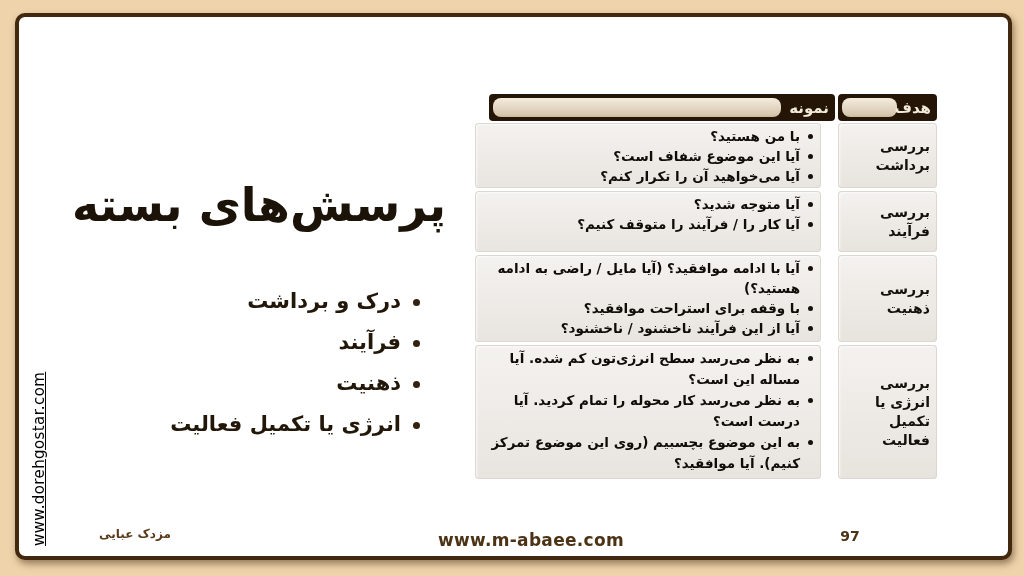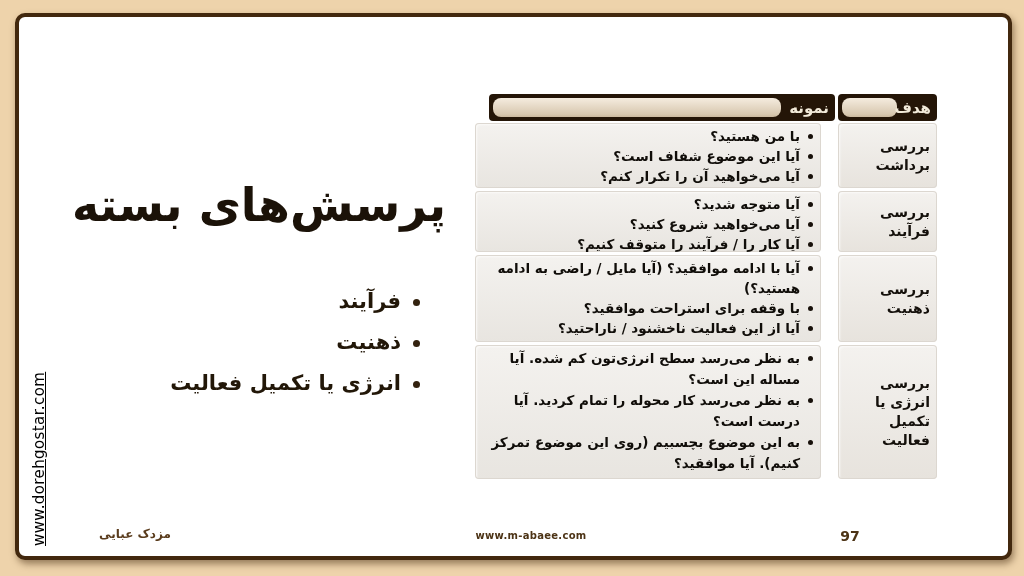--- a/index.html
+++ b/index.html
@@ -83,37 +83,41 @@
   .hcell-ex .hpill{width:calc(100% - 58px);}
   .hcell-goal .hpill{width:calc(100% - 44px);}
   .hlabel{position:relative;z-index:1;padding-right:6px;}
   
   .footer-author{
     position:absolute;left:80px;top:527px;width:110px;text-align:center;
     direction:rtl;font-size:12px;font-weight:bold;color:#5a3c1d;
   }
   .footer-website{
     position:absolute;left:428px;top:530px;width:206px;text-align:center;
-    font-size:10px;font-weight:bold;color:#4c3315;letter-spacing:.3px;
+    font-size:17px;font-weight:bold;color:#4c3315;letter-spacing:.3px;
   }
   .footer-page{
     position:absolute;left:830px;top:528px;width:40px;text-align:center;
     font-size:14px;font-weight:bold;color:#4c3315;
   }
 </style>
 </head>
 <body>
 
 <div class="panel"></div>
 
 <div class="watermark">www.dorehgostar.com</div>
 
 <div class="title">پرسش‌های بسته</div>
 
 <div class="bullets">
+  <div class="bullet-item">
+    <span class="bullet-dot"></span>
+    <span>درک و برداشت</span>
+  </div>
   <div class="bullet-item">
     <span class="bullet-dot"></span>
     <span>فرآیند</span>
   </div>
   <div class="bullet-item">
     <span class="bullet-dot"></span>
     <span>ذهنیت</span>
   </div>
   <div class="bullet-item">
     <span class="bullet-dot"></span>
@@ -155,44 +159,40 @@
 
   <div class="trow r2">
     <div class="gcell">بررسی فرآیند</div>
     <div class="ecell">
       <div class="ex-item">
         <span class="ex-dot"></span>
         <span class="ex-text">آیا متوجه شدید؟</span>
       </div>
       <div class="ex-item">
         <span class="ex-dot"></span>
-        <span class="ex-text">آیا می‌خواهید شروع کنید؟</span>
-      </div>
-      <div class="ex-item">
-        <span class="ex-dot"></span>
         <span class="ex-text">آیا کار را / فرآیند را متوقف کنیم؟</span>
       </div>
     </div>
   </div>
 
   <div class="trow r3">
     <div class="gcell">بررسی
 ذهنیت</div>
     <div class="ecell">
       <div class="ex-item">
         <span class="ex-dot"></span>
         <span class="ex-text">آیا با ادامه موافقید؟  (آیا مایل / راضی به ادامه هستید؟)</span>
       </div>
       <div class="ex-item">
         <span class="ex-dot"></span>
         <span class="ex-text">با وقفه برای استراحت موافقید؟</span>
       </div>
       <div class="ex-item">
         <span class="ex-dot"></span>
-        <span class="ex-text">آیا از این فعالیت ناخشنود / ناراحتید؟</span>
+        <span class="ex-text">آیا از این فرآیند ناخشنود / ناخشنود؟</span>
       </div>
     </div>
   </div>
 
   <div class="trow r4">
     <div class="gcell">بررسی
 انرژی یا
 تکمیل فعالیت</div>
     <div class="ecell">
       <div class="ex-item">

